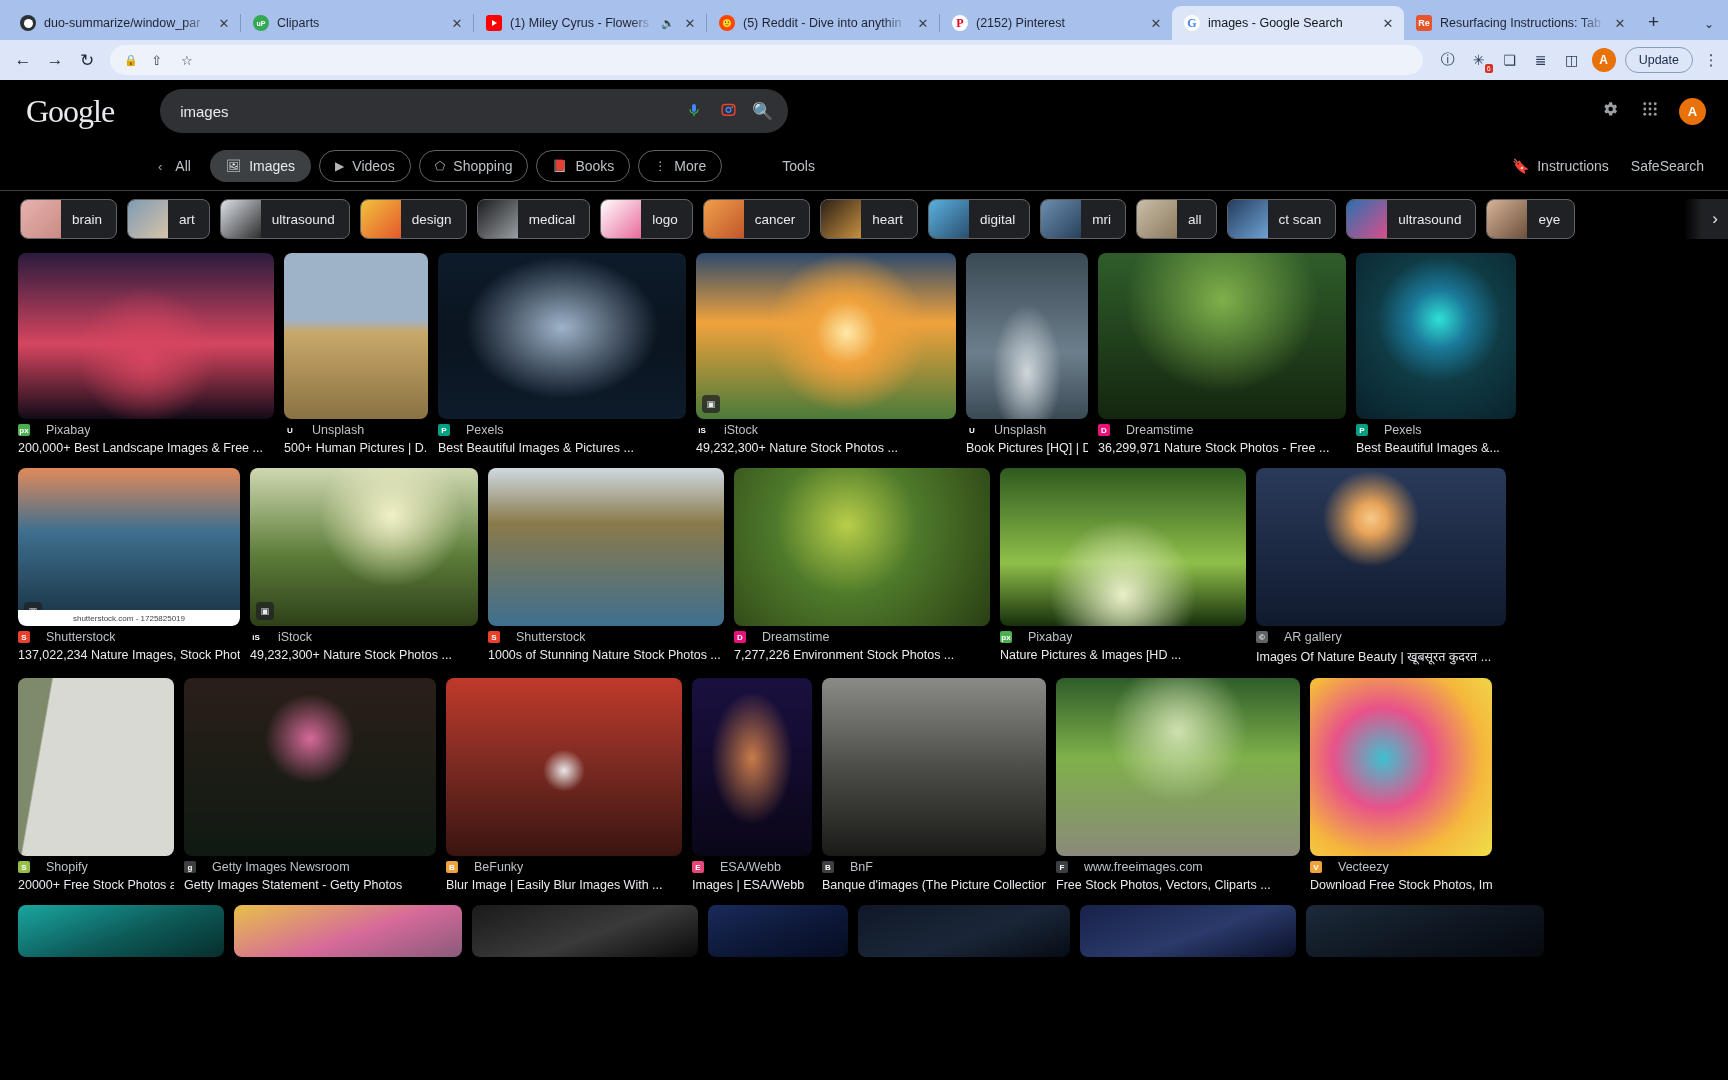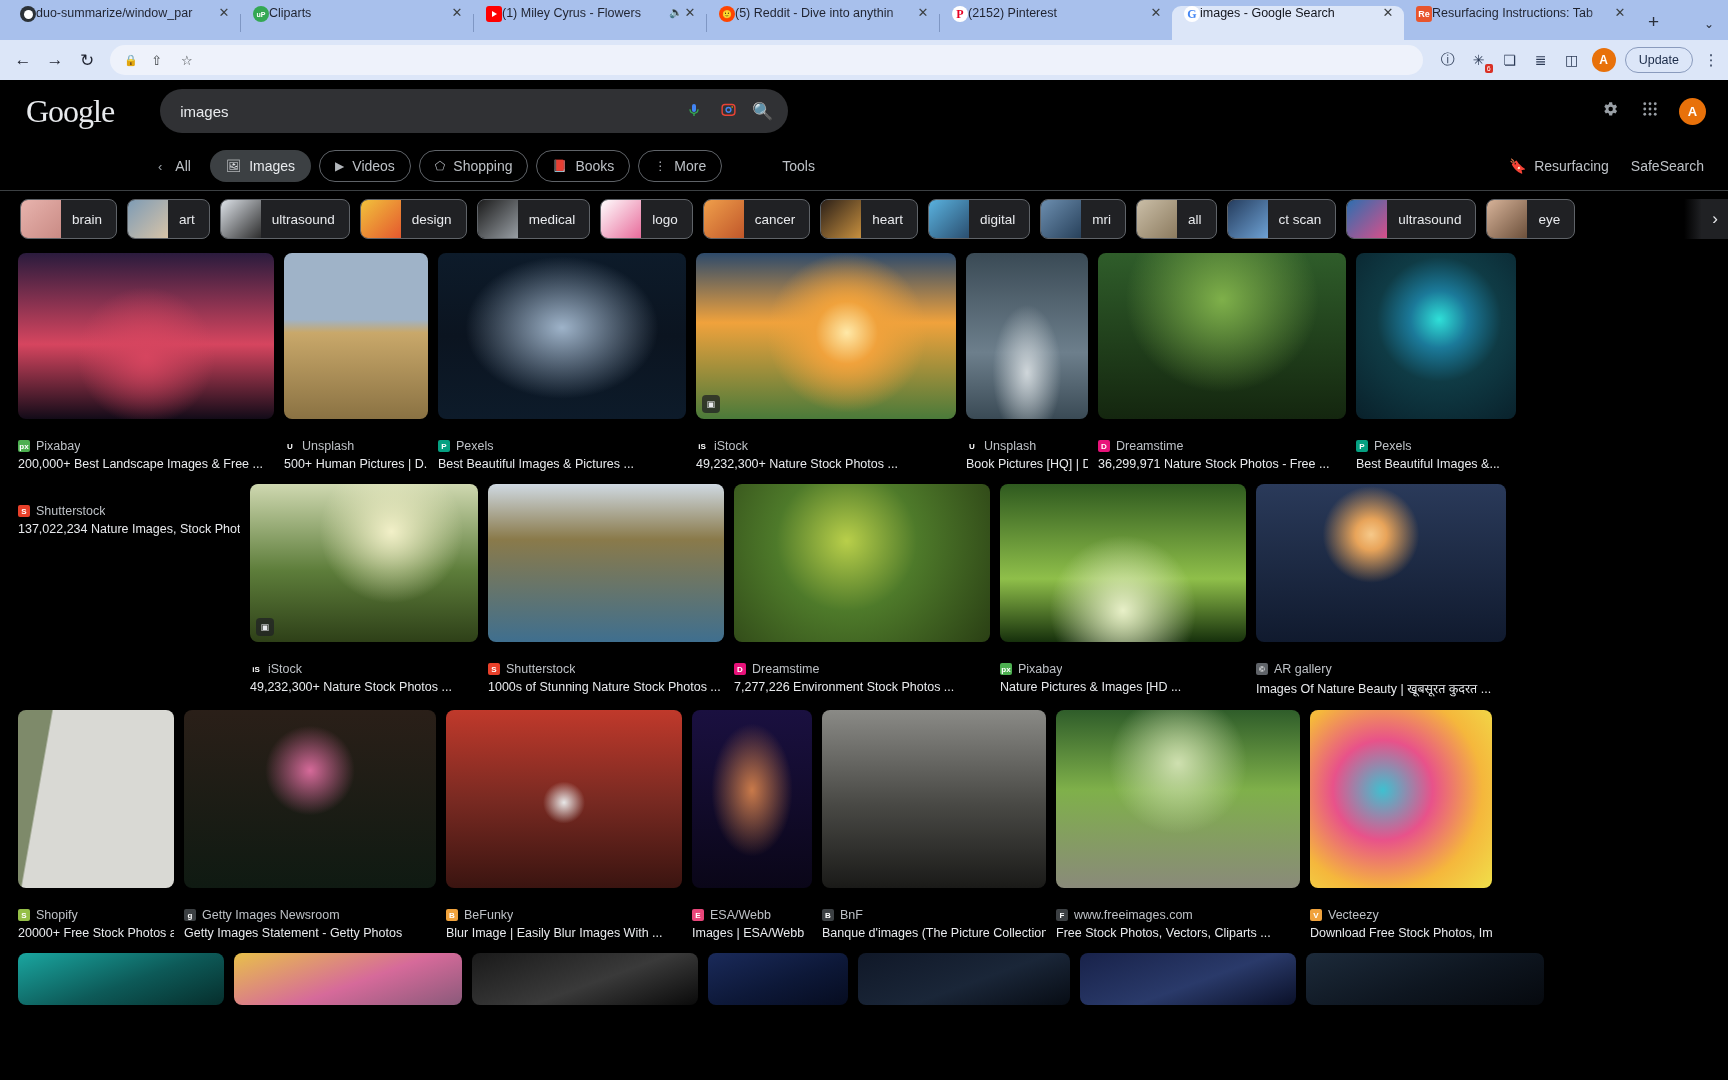--- a/index.html
+++ b/index.html
@@ -18,22 +18,22 @@
     background: #A8C0EC;
     display: flex;
     align-items: flex-end;
     padding-left: 8px;
     flex: 0 0 40px;
     position: relative;
   }
   .tab {
     height: 34px;
     display: flex;
-    align-items: flex-start;
-    gap: 0;
+    align-items: center;
+    gap: 8px;
     padding: 0 9px 0 12px;
     border-radius: 9px 9px 0 0;
     font-size: 12.5px;
     color: #1f2330;
     max-width: 232px;
     min-width: 180px;
     position: relative;
     flex: 1 1 0;
   }
   .tab.active { background: #DCE6F8; color: #13151c; }
@@ -148,21 +148,21 @@
     background: linear-gradient(to right, rgba(32,33,36,0) 0%, #202124 40%);
     display:flex; align-items:center; justify-content:flex-end; padding-right:10px;
     color:#e8eaed; font-size:17px;
   }
 
   
   .results { padding: 6px 0 0 0; position:relative; }
   .res-row { display:flex; gap: 10px; padding: 0 18px 13px 18px; align-items:flex-start; }
   .card { flex: 0 0 auto; }
   .thumb { border-radius: 8px; overflow:hidden; position:relative; display:block; }
-  .src-line { display:flex; align-items:center; gap:6px; margin-top: 20px; }
+  .src-line { display:flex; align-items:center; gap:16px; margin-top: 4px; }
   .src-fav { width: 12px; height:12px; border-radius:2px; flex:0 0 12px; font-size:8px;
     display:flex;align-items:center;justify-content:center;color:#fff;font-weight:bold;overflow:hidden;}
   .src-name { font-size: 12.5px; color:#bdc1c6; white-space:nowrap; overflow:hidden; }
   .cap { font-size: 12.5px; color:#e8eaed; margin-top: 4px; white-space:nowrap; overflow:hidden; }
   .badge-img {
     position:absolute; left:6px; bottom:6px; width:18px;height:18px;border-radius:4px;
     background: rgba(32,33,36,.75); display:flex;align-items:center;justify-content:center;
     font-size:9px;color:#e8eaed;
   }
   .watermark {
@@ -312,21 +312,21 @@
         <span>Books</span>
       </div>
       <div class="modetab outline">
         <span class="mi">⋮</span>
         <span>More</span>
       </div>
       <span class="tools">Tools</span>
       <div class="tabs-right">
         <span class="tr-item">
           <span>🔖</span>
-          <span>Resurfacing</span>
+          <span>Instructions</span>
         </span>
         <span class="tr-item">
           <span>SafeSearch</span>
         </span>
       </div>
     </div>
     <div class="divider"></div>
 
     <div class="chips-wrap">
       <div class="chips" id="chips">
@@ -446,20 +446,24 @@
             <div class="thumb" style="width: 160px; height: 166px; background: radial-gradient(circle at 52% 40%, rgb(47, 224, 216) 0%, rgb(27, 122, 154) 22%, rgb(15, 59, 69) 48%, rgb(9, 32, 42) 100%);"></div>
             <div class="src-line">
               <span class="src-fav" style="background: rgb(5, 160, 129);">P</span>
               <span class="src-name">Pexels</span>
             </div>
             <div class="cap">Best Beautiful Images &amp;...</div>
           </div>
         </div>
         <div class="res-row">
           <div class="card" style="width: 222px;">
+            <div class="thumb" style="width: 222px; height: 158px; background: linear-gradient(rgb(224, 138, 90) 0%, rgb(63, 111, 143) 40%, rgb(22, 48, 63) 100%);">
+              <div class="badge-img">▣</div>
+              <div class="watermark">shutterstock.com - 1725825019</div>
+            </div>
             <div class="src-line">
               <span class="src-fav" style="background: rgb(232, 64, 42);">S</span>
               <span class="src-name">Shutterstock</span>
             </div>
             <div class="cap">137,022,234 Nature Images, Stock Photo...</div>
           </div>
           <div class="card" style="width: 228px;">
             <div class="thumb" style="width: 228px; height: 158px; background: radial-gradient(circle at 62% 30%, rgb(242, 240, 200) 0%, rgba(0, 0, 0, 0) 40%), linear-gradient(rgb(207, 216, 176) 0%, rgb(93, 125, 58) 55%, rgb(46, 64, 24) 100%);">
               <div class="badge-img">▣</div>
             </div>

